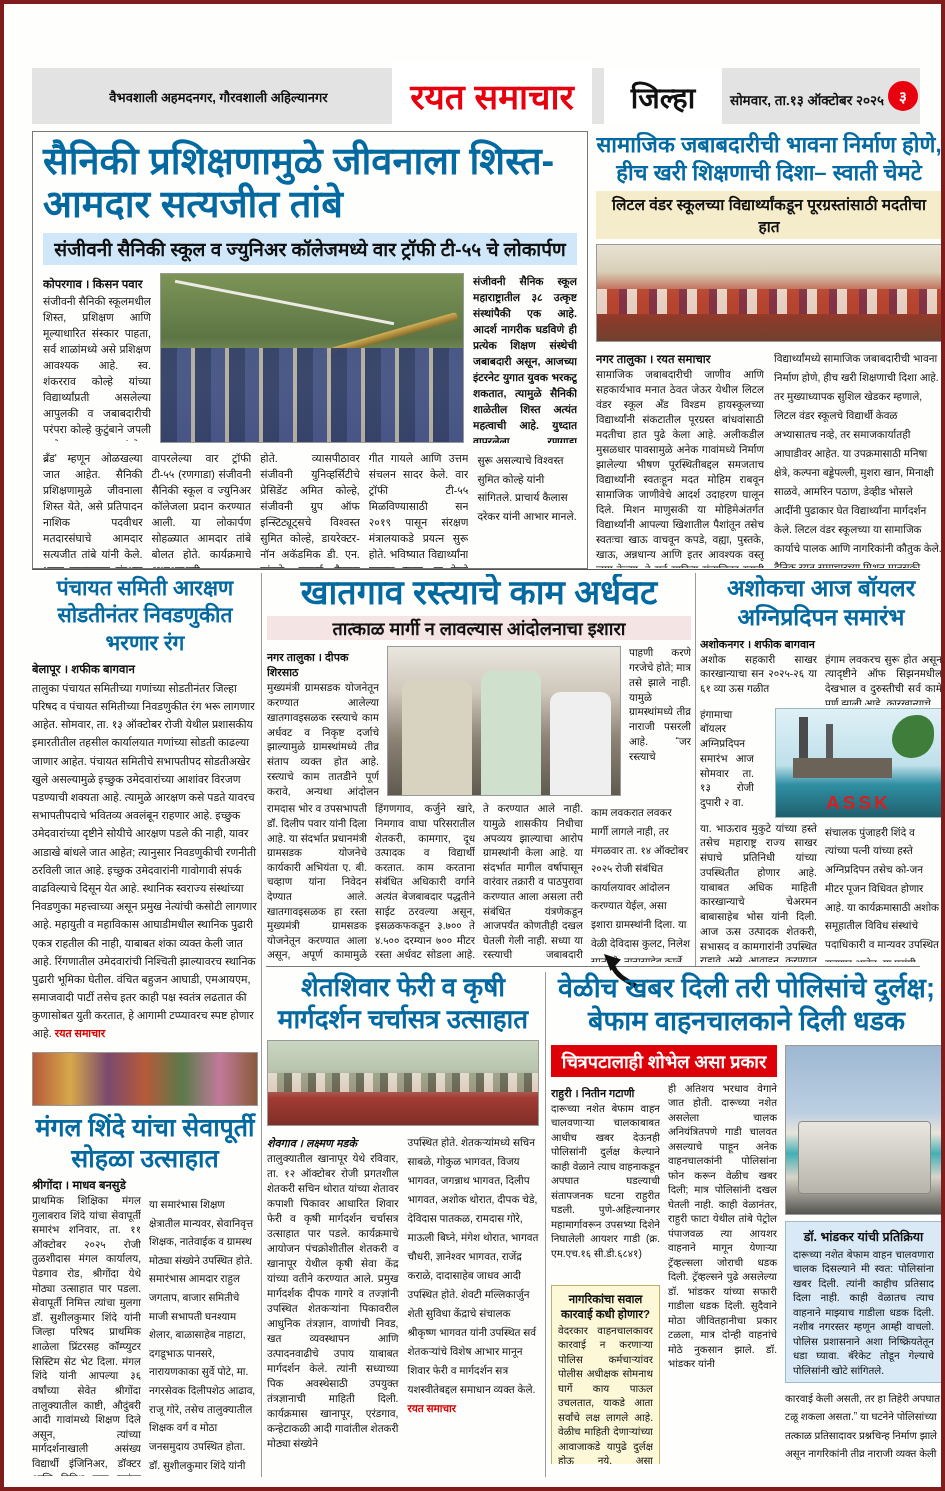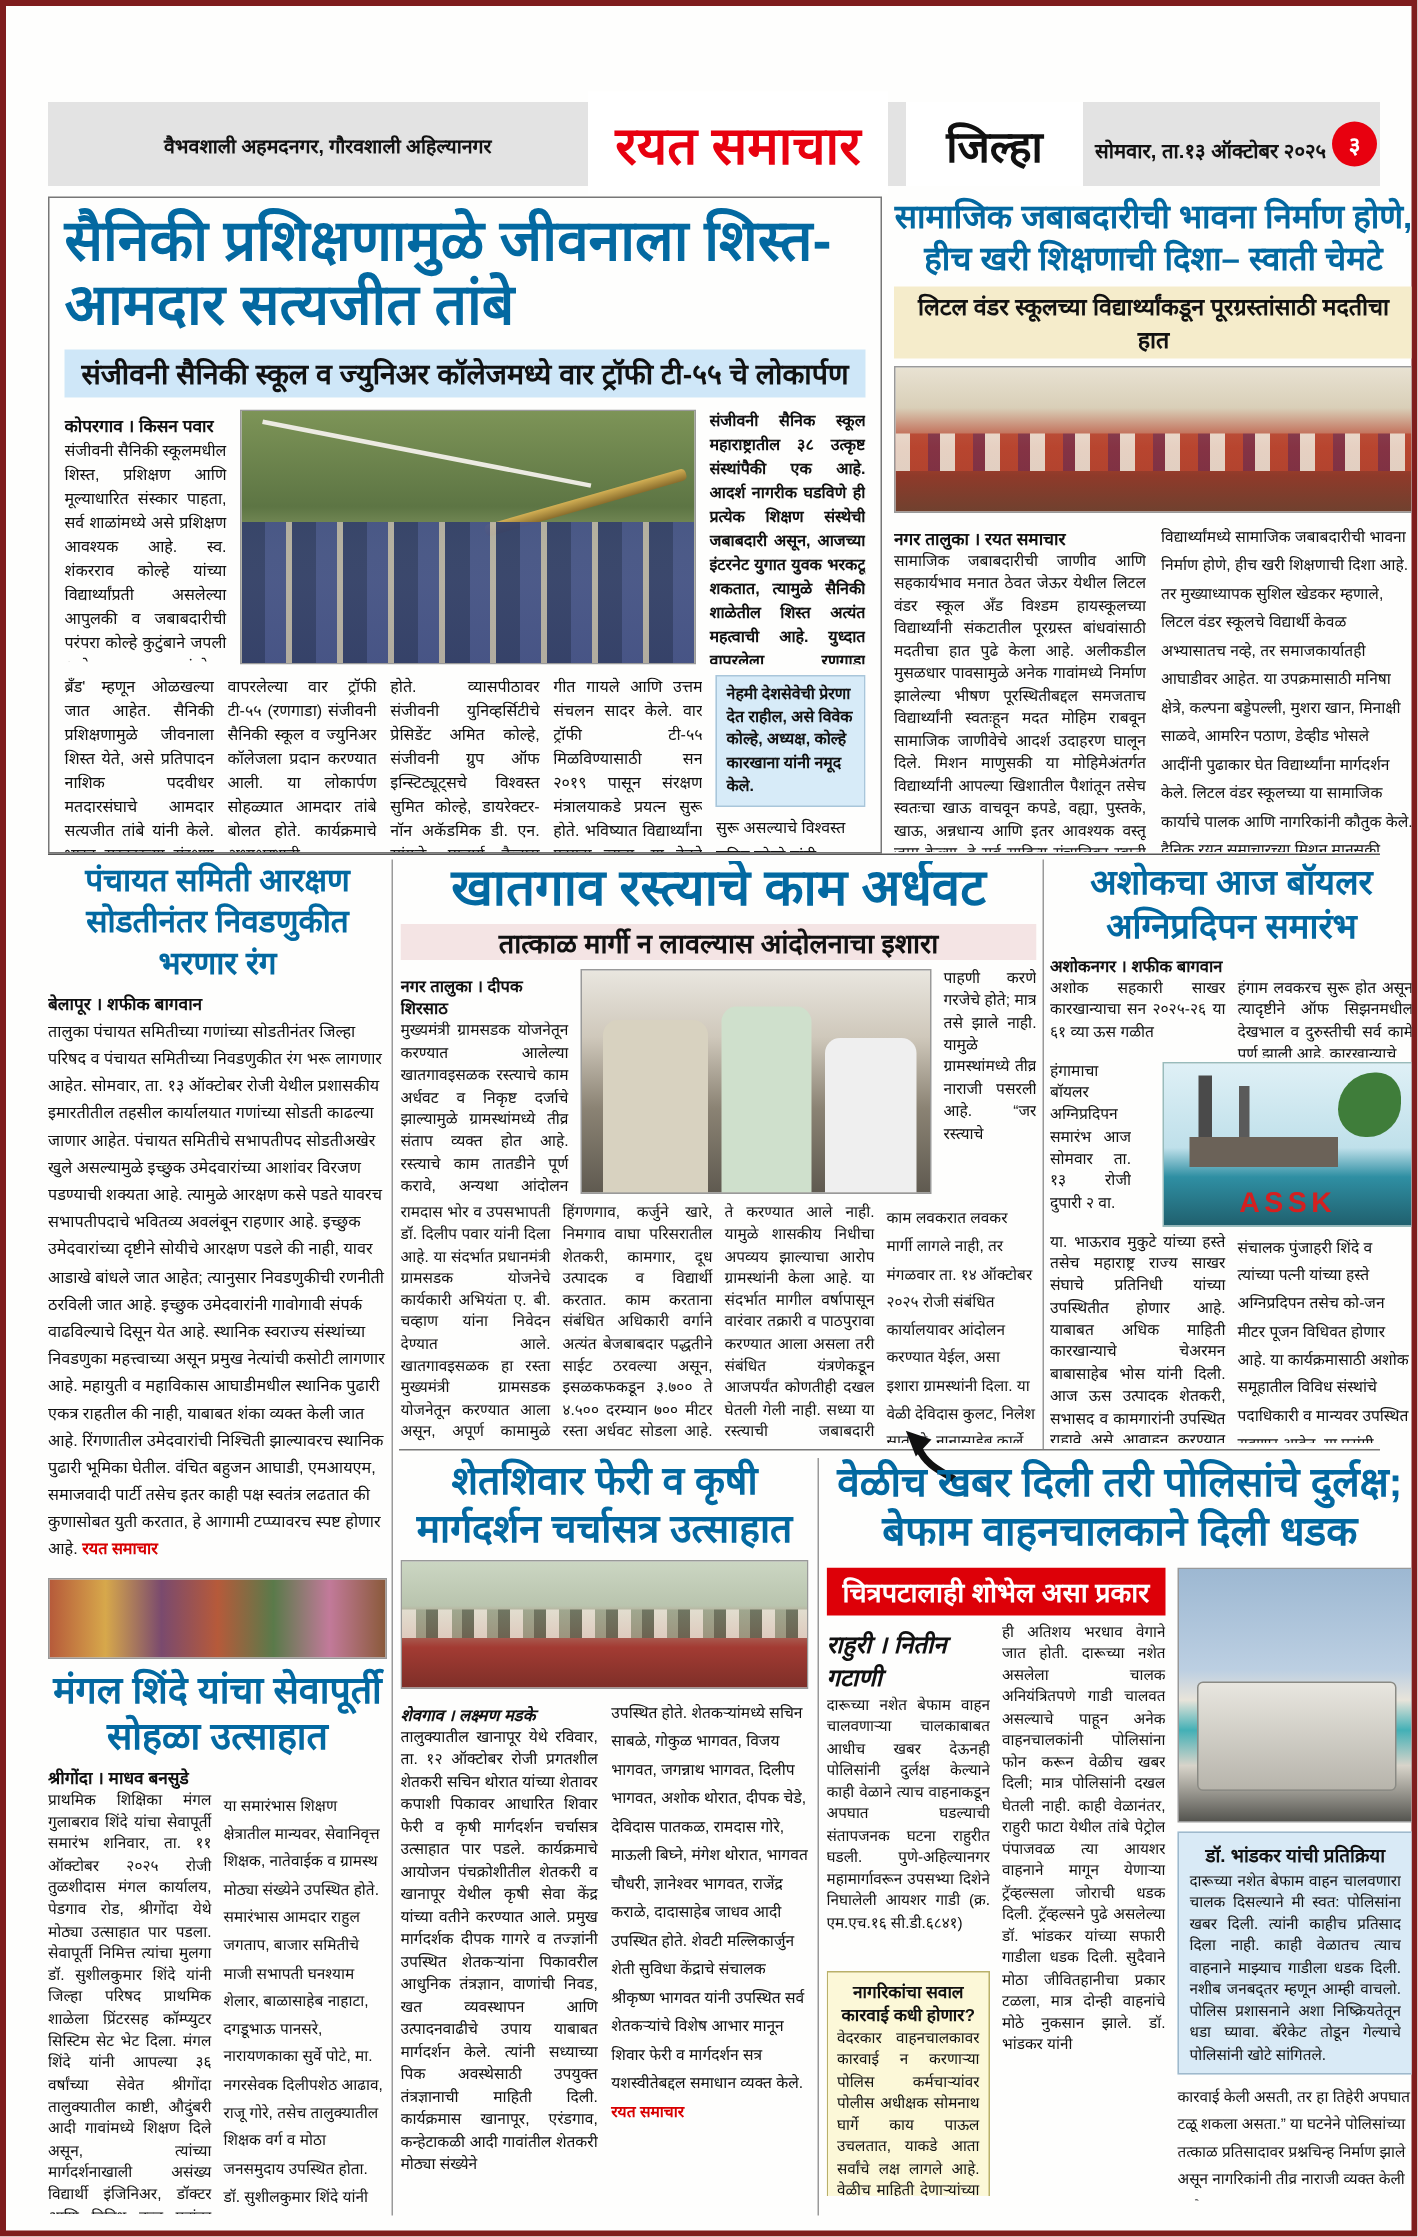--- a/index.html
+++ b/index.html
@@ -76,21 +76,20 @@
         <div class="crowd"></div>
       </div>
       <div class="bodytxt" style="width:104px;font-weight:700;height:170px;">संजीवनी सैनिक स्कूल महाराष्ट्रातील ३८ उत्कृष्ट संस्थांपैकी एक आहे. आदर्श नागरीक घडविणे ही प्रत्येक शिक्षण संस्थेची जबाबदारी असून, आजच्या इंटरनेट युगात युवक भरकटू शकतात, त्यामुळे सैनिकी शाळेतील शिस्त अत्यंत महत्वाची आहे. युध्दात वापरलेला रणगाडा विद्यार्थ्यांना</div>
     </div>
     <div class="cols" style="margin-top:7px;gap:9px;height:128px;">
       <div class="bodytxt">ब्रँड' म्हणून ओळखल्या जात आहेत. सैनिकी प्रशिक्षणामुळे जीवनाला शिस्त येते, असे प्रतिपादन नाशिक पदवीधर मतदारसंघाचे आमदार सत्यजीत तांबे यांनी केले. भारत सरकारच्या संरक्षण मंत्रालयाकडून १९६५ च्या भारत-पाक युद्धात</div>
       <div class="bodytxt">वापरलेल्या वार ट्रॉफी टी-५५ (रणगाडा) संजीवनी सैनिकी स्कूल व ज्युनिअर कॉलेजला प्रदान करण्यात आली. या लोकार्पण सोहळ्यात आमदार तांबे बोलत होते. कार्यक्रमाचे अध्यक्षस्थानी सहकारमहर्षी शंकरराव कोल्हे कारखान्याचे चेअरमन विवेक कोल्हे</div>
       <div class="bodytxt">होते. व्यासपीठावर संजीवनी युनिव्हर्सिटीचे प्रेसिडेंट अमित कोल्हे, संजीवनी ग्रुप ऑफ इन्स्टिट्यूट्सचे विश्वस्त सुमित कोल्हे, डायरेक्टर- नॉन अकॅडमिक डी. एन. सांगळे, प्राचार्य कैलास दरेकर उपस्थित होते. संजीवनीच्या ब्रासबँड पथकाने देशभक्तीपर</div>
       <div class="bodytxt">गीत गायले आणि उत्तम संचलन सादर केले. वार ट्रॉफी टी-५५ मिळविण्यासाठी सन २०१९ पासून संरक्षण मंत्रालयाकडे प्रयत्न सुरू होते. भविष्यात विद्यार्थ्यांना फायदा व्हावा, या हेतूने एनसीसी प्रशिक्षणासाठी अधिकृत परवानगी मिळविण्यास प्रयत्न</div>
       <div>
-        <div class="qbox" style="font-size:10.6px;line-height:1.45;margin-bottom:4px;">नेहमी देशसेवेची प्रेरणा देत राहील, असे विवेक कोल्हे, अध्यक्ष, कोल्हे कारखाना यांनी नमूद केले.</div>
         <span class="bodytxt" style="font-size:10.6px;">सुरू असल्याचे विश्वस्त सुमित कोल्हे यांनी सांगितले. प्राचार्य कैलास दरेकर यांनी आभार मानले. </span>
         
       </div>
     </div>
   </div>
 
   <div class="abs" style="left:592px;top:127px;width:346px;height:437px;overflow:hidden;">
     <div class="hl" style="font-size:22px;line-height:1.28;text-align:center;">सामाजिक जबाबदारीची भावना निर्माण होणे, हीच खरी शिक्षणाची दिशा– स्वाती चेमटे</div>
     <div class="subbar" style="margin-top:4px;background:#f5eccb;font-size:15.5px;padding:2px 4px;">लिटल वंडर स्कूलच्या विद्यार्थ्यांकडून पूरग्रस्तांसाठी मदतीचा हात</div>
     <div class="photo ph-group" style="margin-top:5px;height:96px;">
@@ -210,37 +209,37 @@
     </div>
   </div>
 
   <div class="abs" style="left:547px;top:968px;width:391px;height:505px;overflow:hidden;">
     <div class="hl" style="font-size:27px;line-height:1.24;text-align:center;">वेळीच खबर दिली तरी पोलिसांचे दुर्लक्ष; बेफाम वाहनचालकाने दिली धडक</div>
     <div style="margin-top:6px;display:flex;gap:8px;overflow:hidden;height:422px;">
       <div style="width:226px;">
         <div class="subbar" style="background:#dd0008;color:#fff;font-size:18px;padding:4px 2px;">चित्रपटालाही शोभेल असा प्रकार</div>
         <div class="cols" style="margin-top:5px;gap:8px;height:382px;">
           <div>
-            <div class="byline" style="font-size:16px;font-style:italic;">राहुरी । नितीन गटाणी</div>
+            <div class="byline" style="font-size:11px;">राहुरी । नितीन गटाणी</div>
             <div class="bodytxt" style="font-size:10.2px;line-height:1.42;height:178px;">दारूच्या नशेत बेफाम वाहन चालवणाऱ्या चालकाबाबत आधीच खबर देऊनही पोलिसांनी दुर्लक्ष केल्याने काही वेळाने त्याच वाहनाकडून अपघात घडल्याची संतापजनक घटना राहुरीत घडली. पुणे-अहिल्यानगर महामार्गावरून उपसभ्या दिशेने निघालेली आयशर गाडी (क्र. एम.एच.१६ सी.डी.६८४१)</div>
             <div class="ybox">
               <div class="boxtitle" style="font-size:11.5px;">नागरिकांचा सवाल कारवाई कधी होणार?</div>
               <div class="bodytxt" style="font-size:10.2px;line-height:1.42;height:142px;">वेदरकार वाहनचालकावर कारवाई न करणाऱ्या पोलिस कर्मचाऱ्यांवर पोलीस अधीक्षक सोमनाथ घार्गे काय पाऊल उचलतात, याकडे आता सर्वांचे लक्ष लागले आहे. वेळीच माहिती देणाऱ्यांच्या आवाजाकडे यापुढे दुर्लक्ष होऊ नये, असा नागरिकांचा ठाम आग्रह आहे.</div>
             </div>
           </div>
           <div class="bodytxt" style="font-size:10.2px;line-height:1.42;">ही अतिशय भरधाव वेगाने जात होती. दारूच्या नशेत असलेला चालक अनियंत्रितपणे गाडी चालवत असल्याचे पाहून अनेक वाहनचालकांनी पोलिसांना फोन करून वेळीच खबर दिली; मात्र पोलिसांनी दखल घेतली नाही. काही वेळानंतर, राहुरी फाटा येथील तांबे पेट्रोल पंपाजवळ त्या आयशर वाहनाने मागून येणाऱ्या ट्रॅव्हल्सला जोराची धडक दिली. ट्रॅव्हल्सने पुढे असलेल्या डॉ. भांडकर यांच्या सफारी गाडीला धडक दिली. सुदैवाने मोठा जीवितहानीचा प्रकार टळला, मात्र दोन्ही वाहनांचे मोठे नुकसान झाले. डॉ. भांडकर यांनी</div>
         </div>
       </div>
       <div style="flex:1;min-width:0;">
         <div class="photo ph-truck" style="height:168px;">
           <div class="cab"></div>
         </div>
         <div class="bbox" style="margin-top:6px;">
           <div class="boxtitle">डॉ. भांडकर यांची प्रतिक्रिया</div>
-          <div class="bodytxt" style="font-size:10.2px;line-height:1.42;height:128px;">दारूच्या नशेत बेफाम वाहन चालवणारा चालक दिसल्याने मी स्वत: पोलिसांना खबर दिली. त्यांनी काहीच प्रतिसाद दिला नाही. काही वेळातच त्याच वाहनाने माझ्याच गाडीला धडक दिली. नशीब जनबद्तर म्हणून आम्ही वाचलो. पोलिस प्रशासनाने अशा निष्क्रियतेतून धडा घ्यावा. बॅरेकेट तोडून गेल्याचे पोलिसांनी खोटे सांगितले.</div>
+          <div class="bodytxt" style="font-size:10.2px;line-height:1.42;height:128px;">दारूच्या नशेत बेफाम वाहन चालवणारा चालक दिसल्याने मी स्वत: पोलिसांना खबर दिली. त्यांनी काहीच प्रतिसाद दिला नाही. काही वेळातच त्याच वाहनाने माझ्याच गाडीला धडक दिली. नशीब नगरस्तर म्हणून आम्ही वाचलो. पोलिस प्रशासनाने अशा निष्क्रियतेतून धडा घ्यावा. बॅरेकेट तोडून गेल्याचे पोलिसांनी खोटे सांगितले.</div>
         </div>
         <div style="margin-top:5px;">
           <span class="bodytxt" style="font-size:10.2px;line-height:1.42;display:inline;">कारवाई केली असती, तर हा तिहेरी अपघात टळू शकला असता.” या घटनेने पोलिसांच्या तत्काळ प्रतिसादावर प्रश्नचिन्ह निर्माण झाले असून नागरिकांनी तीव्र नाराजी व्यक्त केली आहे. </span>
           <span class="credit" style="font-size:10.2px;">रयत समाचार</span>
         </div>
       </div>
     </div>
   </div>
 
 </div>

